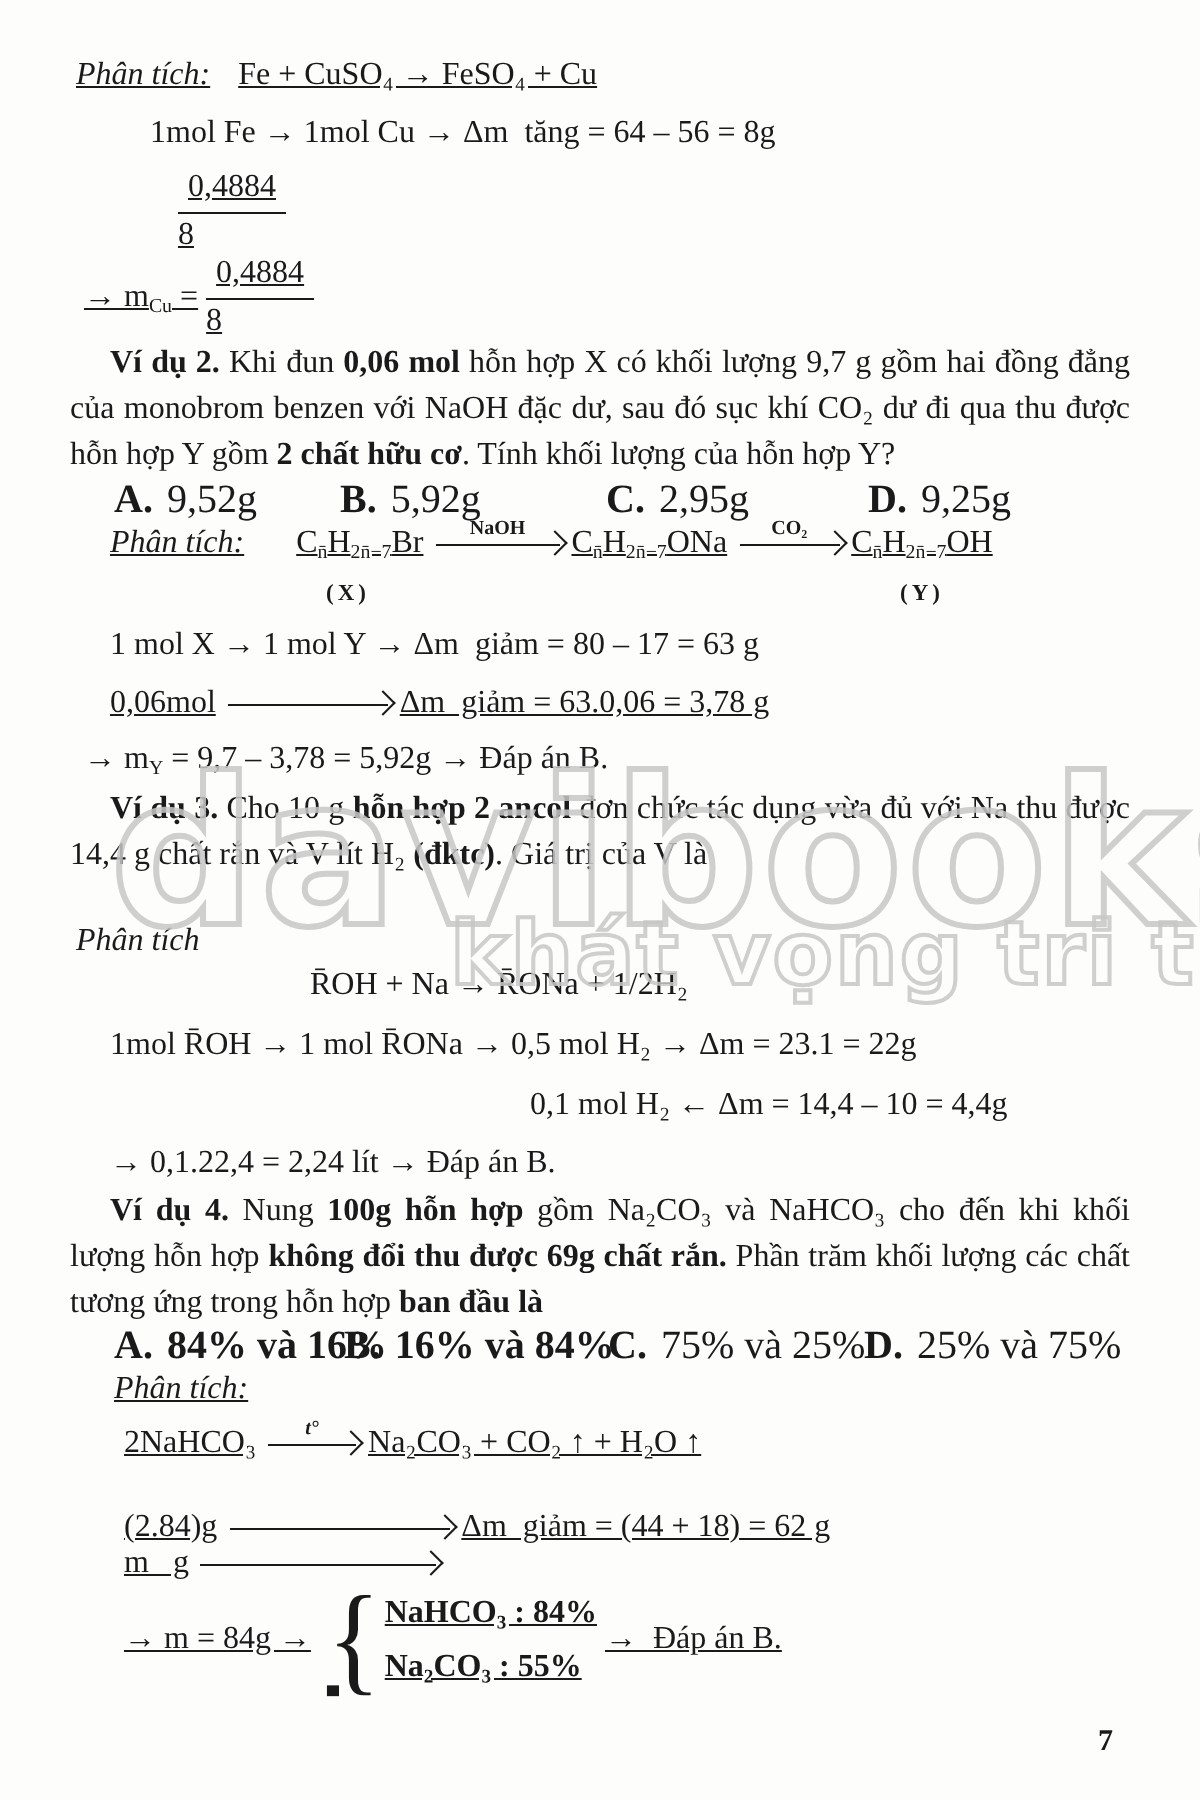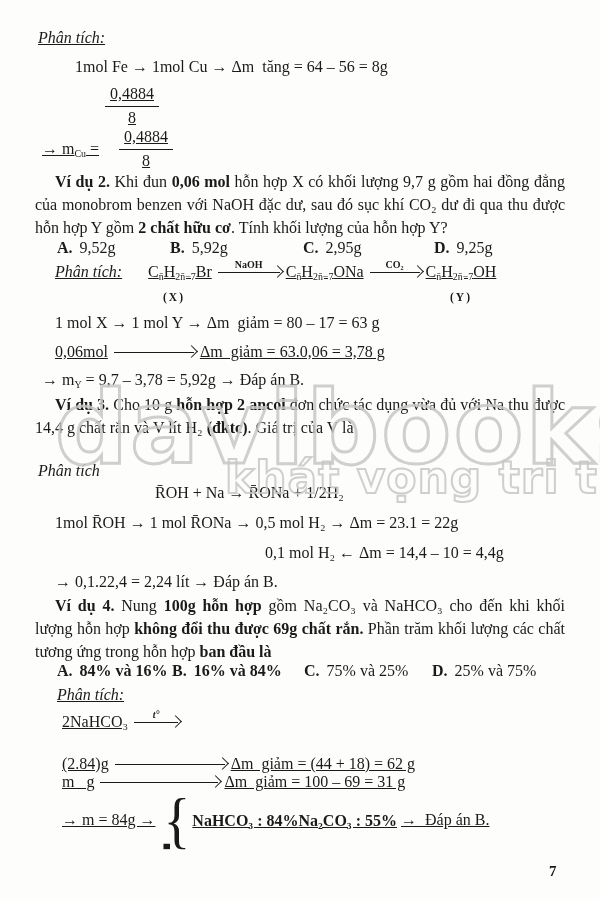--- a/index.html
+++ b/index.html
@@ -6,55 +6,56 @@
   body{width:600px;height:900px;background:#fdfdfb;overflow:hidden;
        font-family:"Liberation Serif","DejaVu Serif",serif;color:#1a1a1a;}
   .page{position:relative;width:600px;height:900px;}
   .abs{position:absolute;}
   .eq{font-size:16px;white-space:nowrap;line-height:20px;}
   .fx{display:flex;align-items:center;text-decoration:underline;}
   .it{font-style:italic;}
   .b{font-weight:bold;}
   sub{font-size:0.62em;vertical-align:-0.28em;line-height:0;}
   .par{width:530px;text-align:justify;font-size:16px;line-height:23px;text-indent:20px;}
-  .frac{display:inline-block;text-align:center;vertical-align:middle;margin:0 20px;}
+  .frac{display:inline-block;vertical-align:middle;margin:0 4px;}
   .frac .fn{display:block;padding:0 5px 2px;border-bottom:1.4px solid #1a1a1a;}
   .frac .fd{display:block;padding-top:1px;}
   .arr,.rxn{display:inline-block;position:relative;height:0;
             border-bottom:1.4px solid #1a1a1a;vertical-align:5px;margin:0 6px;}
   .arr::after,.rxn::after{content:"";position:absolute;right:-2px;bottom:-4.6px;
             width:8px;height:8px;border-top:1.4px solid #1a1a1a;
             border-right:1.4px solid #1a1a1a;transform:rotate(45deg);}
   .rxn .lab{position:absolute;left:0;right:0;top:-17px;text-align:center;
             font-weight:bold;font-size:10px;white-space:nowrap;}
-  .row{position:absolute;left:35px;width:540px;height:20px;font-size:16px;}
+  .row{position:absolute;left:35px;width:540px;height:20px;font-size:20px;}
   .row .opt{position:absolute;top:0;white-space:nowrap;}
   .row .lt{font-weight:bold;margin-right:7px;}
   .sublab{font-size:11.5px;font-weight:bold;letter-spacing:2px;}
   .brace{font-size:56px;font-weight:400;line-height:50px;margin:0 2px 0 8px;
          transform:scaleY(1.08);}
-  .cases{display:inline-flex;flex-direction:row;font-weight:bold;
+  .cases{display:inline-flex;flex-direction:column;font-weight:bold;
          font-size:16px;line-height:27px;white-space:nowrap;}
   .tail{margin-left:4px;}
   .wm{position:absolute;z-index:5;pointer-events:none;
       font-family:"DejaVu Sans",sans-serif;font-weight:bold;color:transparent;
       white-space:nowrap;opacity:.85;}
   .wm1{top:368px;left:55px;font-size:102px;letter-spacing:2px;
        -webkit-text-stroke:3px #c7c7c7;}
   .wm2{top:452px;left:225px;font-size:44px;letter-spacing:1px;
        -webkit-text-stroke:2px #c7c7c7;}
   .pageno{font-size:15px;font-weight:bold;}
 </style>
 </head>
 <body>
 
 <div class="page">
 
   <div class="abs eq fx" style="top:28px;left:38px">
     <span class="it">Phân tích:</span>
+    <span style="margin-left:14px">Fe + CuSO₄ → FeSO₄ + Cu</span>
   </div>
   <div class="abs eq" style="top:57px;left:75px">1mol Fe → 1mol Cu → Δm&nbsp; tăng = 64 – 56 = 8g</div>
   <div class="abs eq fx" style="top:84px;left:85px">
     <span class="frac">
       <span class="fn">0,4884</span>
       <span class="fd">8</span>
     </span>
   </div>
   <div class="abs eq fx" style="top:127px;left:42px">
     <span>→ m<sub>Cu</sub> =</span>
@@ -114,30 +115,30 @@
     <span class="opt" style="left:397px"><span class="lt">D.</span><span>25% và 75%</span></span>
   </div>
   <div class="abs eq fx" style="top:685px;left:57px">
     <span class="it">Phân tích:</span>
   </div>
   <div class="abs eq fx" style="top:712px;left:62px">
     <span>2NaHCO₃</span>
     <span class="rxn" style="width:44px">
         <span class="lab it">t°</span>
       </span>
+    <span>Na₂CO₃ + CO₂ ↑ + H₂O ↑</span>
   </div>
   <div class="abs eq fx" style="top:754px;left:62px">
     <span>(2.84)g</span>
     <span class="arr" style="width:110px"></span>
     <span>Δm&nbsp; giảm = (44 + 18) = 62 g</span>
   </div>
   <div class="abs eq fx" style="top:772px;left:62px">
     <span>m&nbsp;&nbsp;&nbsp;g</span>
     <span class="arr" style="width:118px"></span>
-    <span>Δm&nbsp; giảm = 100 – 69 = 31 g</span>
   </div>
   <div class="abs eq fx" style="top:792px;left:62px;height:56px">
     <span>→ m = 84g →</span>
     <span class="brace">{</span>
     <span class="cases">
       <span>NaHCO₃ : 84%</span>
       <span>Na₂CO₃ : 55%</span>
     </span>
     <span class="tail">→&nbsp; Đáp án B.</span>
   </div>

